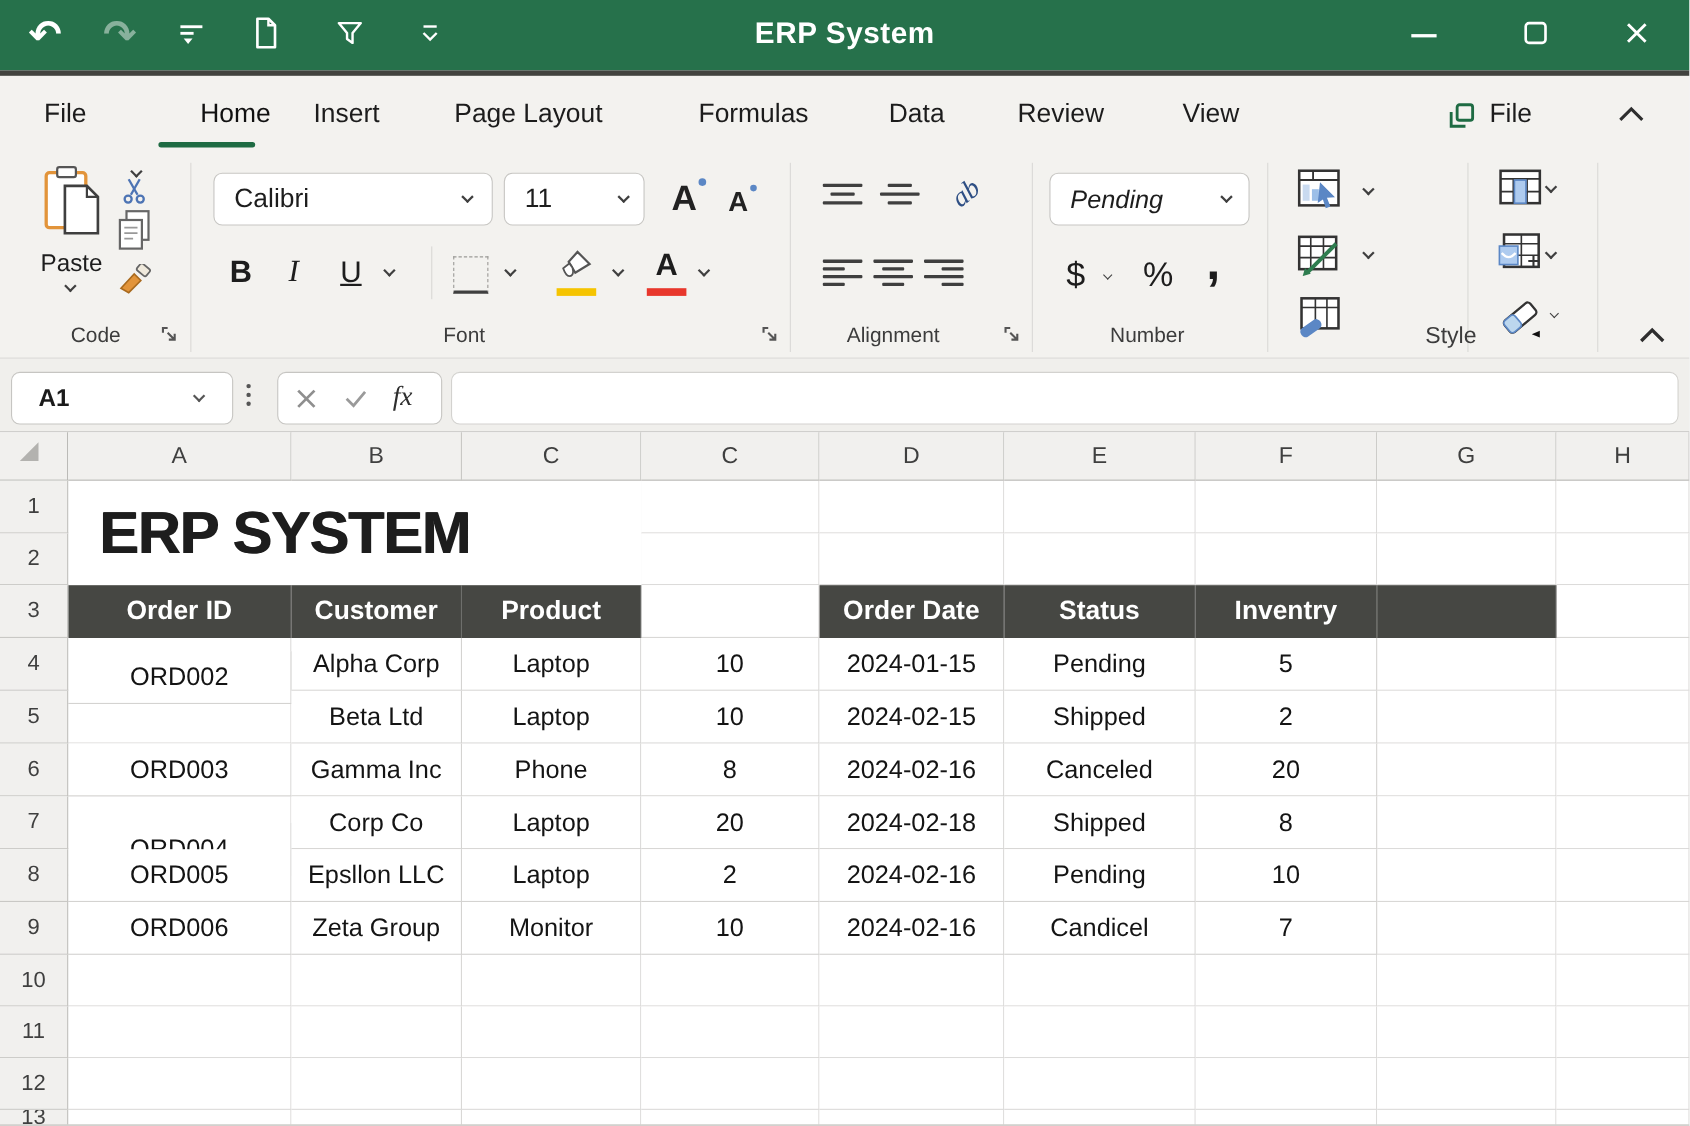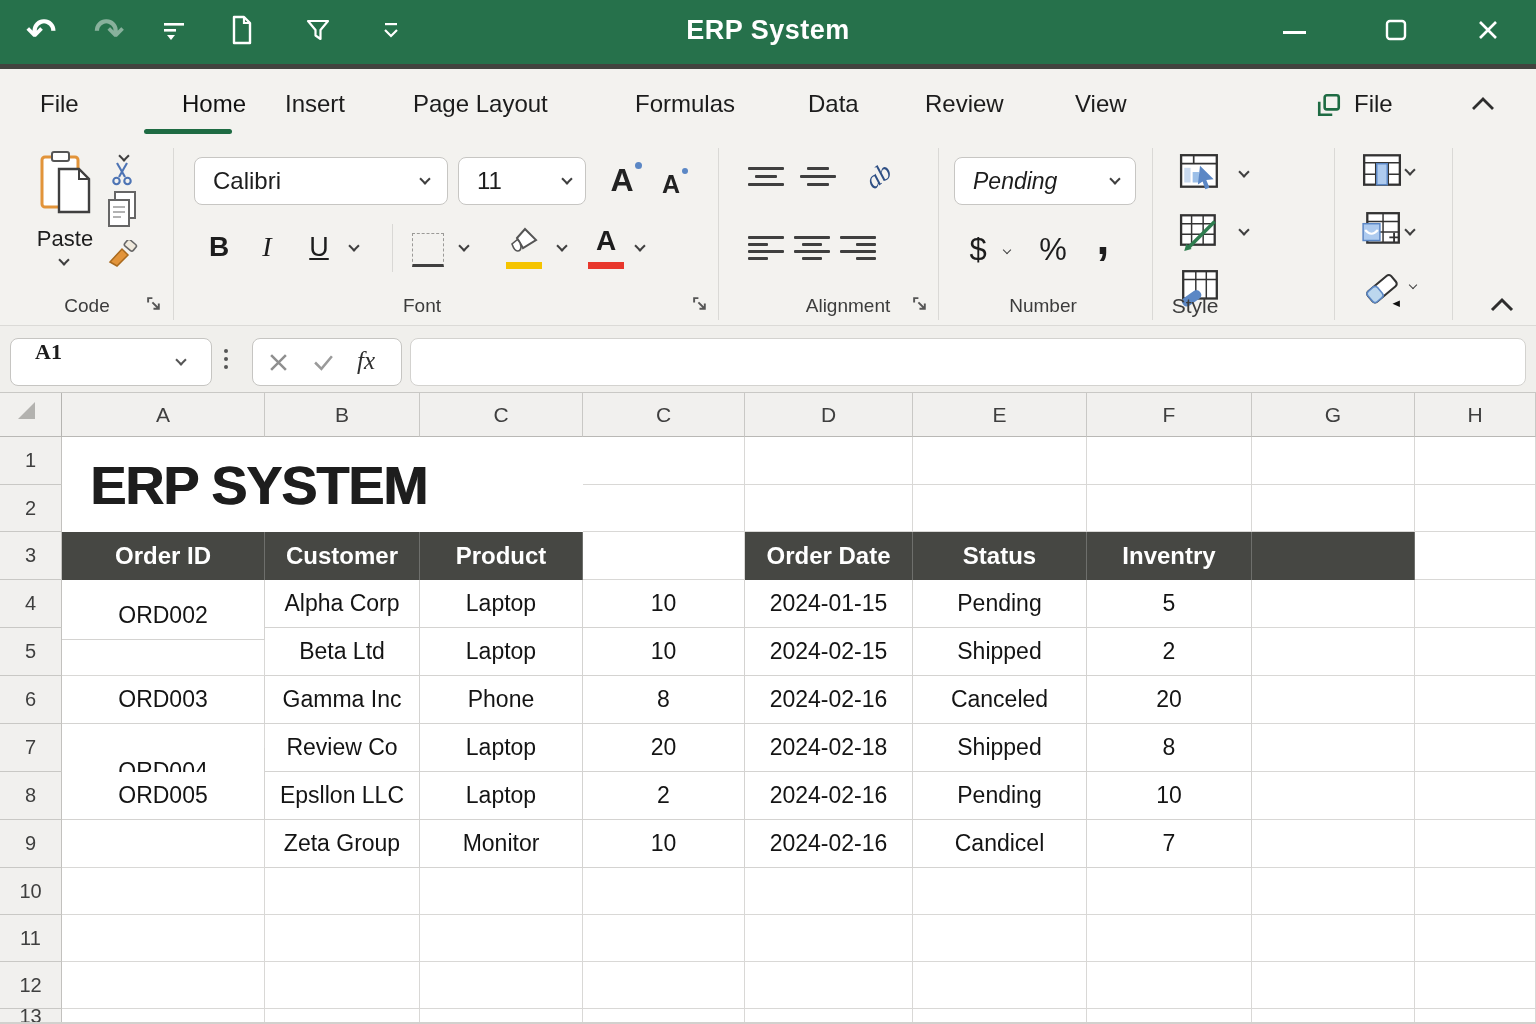--- a/index.html
+++ b/index.html
@@ -1,18 +1,18 @@
 <!DOCTYPE html>
 <html><head>
 <meta charset="utf-8">
 <style>
   html,body{margin:0;padding:0;background:#e8e8e8;font-family:"Liberation Sans","DejaVu Sans",sans-serif;}
   #stage{position:relative;width:1536px;height:1024px;overflow:hidden;background:#fff;}
   .abs{position:absolute;box-sizing:border-box;}
-  .flex{display:flex;justify-content:center;font-family:Liberation Serif, serif;}
+  .flex{display:flex;align-items:center;justify-content:center;}
 
   
   .titlebar{left:0;top:0;width:1536px;height:64px;background:#26714B;}
   .tb-btn{display:flex;align-items:center;justify-content:center;}
   .tb-glyph{color:#fff;font-size:36px;font-weight:bold;line-height:1;}
   .tb-sep{left:0;top:64px;width:1536px;height:5px;background:#42433f;}
   .win-title{left:0;top:15px;width:1536px;text-align:center;color:#fff;font-size:27px;font-weight:bold;letter-spacing:.5px;}
 
   
   .chrome{left:0;top:69px;width:1536px;height:256px;background:#F3F2EF;}
@@ -255,21 +255,21 @@
       </div>
   </div>
   <div class="abs btn" style="left:836px;top:226px;width:44px;height:44px;">
     <div class="bars right" style="gap:4px;">
         <span class="bar" style="width:36px"></span>
         <span class="bar" style="width:20px"></span>
         <span class="bar" style="width:36px"></span>
         <span class="bar" style="width:20px"></span>
       </div>
   </div>
-  <div class="grp-label" style="left:792px;top:295px;width:112px;">Alignment</div>
+  <div class="grp-label" style="left:756px;top:295px;width:112px;">Alignment</div>
   <div class="abs" style="left:912px;top:296px;"><svg width="16" height="16" viewBox="0 0 15 15">
         <path d="M2 6 V2 h4 M6 6 L12 12 M12 7 v5 h-5" fill="none" stroke="#555" stroke-width="1.8"></path>
       </svg></div>
 
   <div class="abs combo" style="left:954px;top:157px;width:182px;height:48px;">
     <span class="combo-text" style="font-style:italic;font-size:23px;">Pending</span>
     <span class="chev sm abs" style="right:16px;top:17px;"></span>
   </div>
   <div class="abs btn" style="left:960px;top:224px;width:36px;height:52px;font-size:31px;color:#1d1d1d;">
     <span>$</span>
@@ -302,21 +302,21 @@
         </svg></span>
   </div>
   <span class="chev sm abs" style="left:1240px;top:226px;"></span>
   <div class="abs btn" style="left:1176px;top:266px;width:48px;height:48px;">
     <span><svg width="42" height="42" viewBox="0 0 40 40">
           <rect x="4" y="4" width="32" height="26" fill="#fff" stroke="#333" stroke-width="2.2"></rect>
           <path d="M4 12 h32 M16 4 v26 M26 4 v26" stroke="#333" stroke-width="1.4"></path>
           <rect x="2" y="26" width="20" height="9" rx="4" transform="rotate(-35 11 30)" fill="#5b87c5"></rect>
         </svg></span>
   </div>
-  <div class="grp-label" style="left:1164px;top:294px;width:62px;font-size:21px;">Style</div>
+  <div class="grp-label" style="left:1288px;top:294px;width:62px;font-size:21px;">Style</div>
 
   <div class="abs btn" style="left:1358px;top:148px;width:48px;height:48px;">
     <span><svg width="42" height="42" viewBox="0 0 40 40">
           <rect x="3" y="6" width="34" height="28" fill="#fff" stroke="#333" stroke-width="2.2"></rect>
           <path d="M3 13 h34 M3 24 h34 M14 13 v21 M26 13 v21" stroke="#333" stroke-width="1.4"></path>
           <rect x="15" y="14" width="10" height="20" fill="#aecbef" stroke="#5b87c5" stroke-width="1.4"></rect>
         </svg></span>
   </div>
   <span class="chev sm abs" style="left:1406px;top:166px;"></span>
   <div class="abs btn" style="left:1358px;top:208px;width:48px;height:48px;">
@@ -507,33 +507,34 @@
       <div class="abs tcell" style="left: 913px; top: 628px; width: 174px; height: 48px;">Shipped</div>
       <div class="abs tcell" style="left: 1087px; top: 628px; width: 165px; height: 48px;">2</div>
       <div class="abs tcell" style="left: 62px; top: 676px; width: 203px; height: 48px;">ORD003</div>
       <div class="abs tcell" style="left: 265px; top: 676px; width: 155px; height: 48px;">Gamma Inc</div>
       <div class="abs tcell" style="left: 420px; top: 676px; width: 163px; height: 48px;">Phone</div>
       <div class="abs tcell" style="left: 583px; top: 676px; width: 162px; height: 48px;">8</div>
       <div class="abs tcell" style="left: 745px; top: 676px; width: 168px; height: 48px;">2024-02-16</div>
       <div class="abs tcell" style="left: 913px; top: 676px; width: 174px; height: 48px;">Canceled</div>
       <div class="abs tcell" style="left: 1087px; top: 676px; width: 165px; height: 48px;">20</div>
       <div class="abs tcell" style="left: 62px; top: 748px; width: 203px; height: 48px;">ORD004</div>
-      <div class="abs tcell" style="left: 265px; top: 724px; width: 155px; height: 48px;">Review Co</div>
+      <div class="abs tcell" style="left: 265px; top: 724px; width: 155px; height: 48px;">Corp Co</div>
       <div class="abs tcell" style="left: 420px; top: 724px; width: 163px; height: 48px;">Laptop</div>
       <div class="abs tcell" style="left: 583px; top: 724px; width: 162px; height: 48px;">20</div>
       <div class="abs tcell" style="left: 745px; top: 724px; width: 168px; height: 48px; text-align: right;">2024-02-18</div>
       <div class="abs tcell" style="left: 913px; top: 724px; width: 174px; height: 48px;">Shipped</div>
       <div class="abs tcell" style="left: 1087px; top: 724px; width: 165px; height: 48px;">8</div>
       <div class="abs tcell" style="left: 62px; top: 772px; width: 203px; height: 48px;">ORD005</div>
       <div class="abs tcell" style="left: 265px; top: 772px; width: 155px; height: 48px;">Epsllon LLC</div>
       <div class="abs tcell" style="left: 420px; top: 772px; width: 163px; height: 48px;">Laptop</div>
       <div class="abs tcell" style="left: 583px; top: 772px; width: 162px; height: 48px;">2</div>
       <div class="abs tcell" style="left: 745px; top: 772px; width: 168px; height: 48px;">2024-02-16</div>
       <div class="abs tcell" style="left: 913px; top: 772px; width: 174px; height: 48px;">Pending</div>
       <div class="abs tcell" style="left: 1087px; top: 772px; width: 165px; height: 48px;">10</div>
+      <div class="abs tcell" style="left: 62px; top: 820px; width: 203px; height: 48px;">ORD006</div>
       <div class="abs tcell" style="left: 265px; top: 820px; width: 155px; height: 48px;">Zeta Group</div>
       <div class="abs tcell" style="left: 420px; top: 820px; width: 163px; height: 48px;">Monitor</div>
       <div class="abs tcell" style="left: 583px; top: 820px; width: 162px; height: 48px;">10</div>
       <div class="abs tcell" style="left: 745px; top: 820px; width: 168px; height: 48px;">2024-02-16</div>
       <div class="abs tcell" style="left: 913px; top: 820px; width: 174px; height: 48px;">Candicel</div>
       <div class="abs tcell" style="left: 1087px; top: 820px; width: 165px; height: 48px;">7</div>
       <div class="abs corner" style="left: 0px; top: 393px; width: 62px; height: 44px;">
         <div class="corner-tri"></div>
       </div>
       <div class="abs colhdr" style="left: 62px; top: 393px; width: 203px; height: 44px;">A</div>

